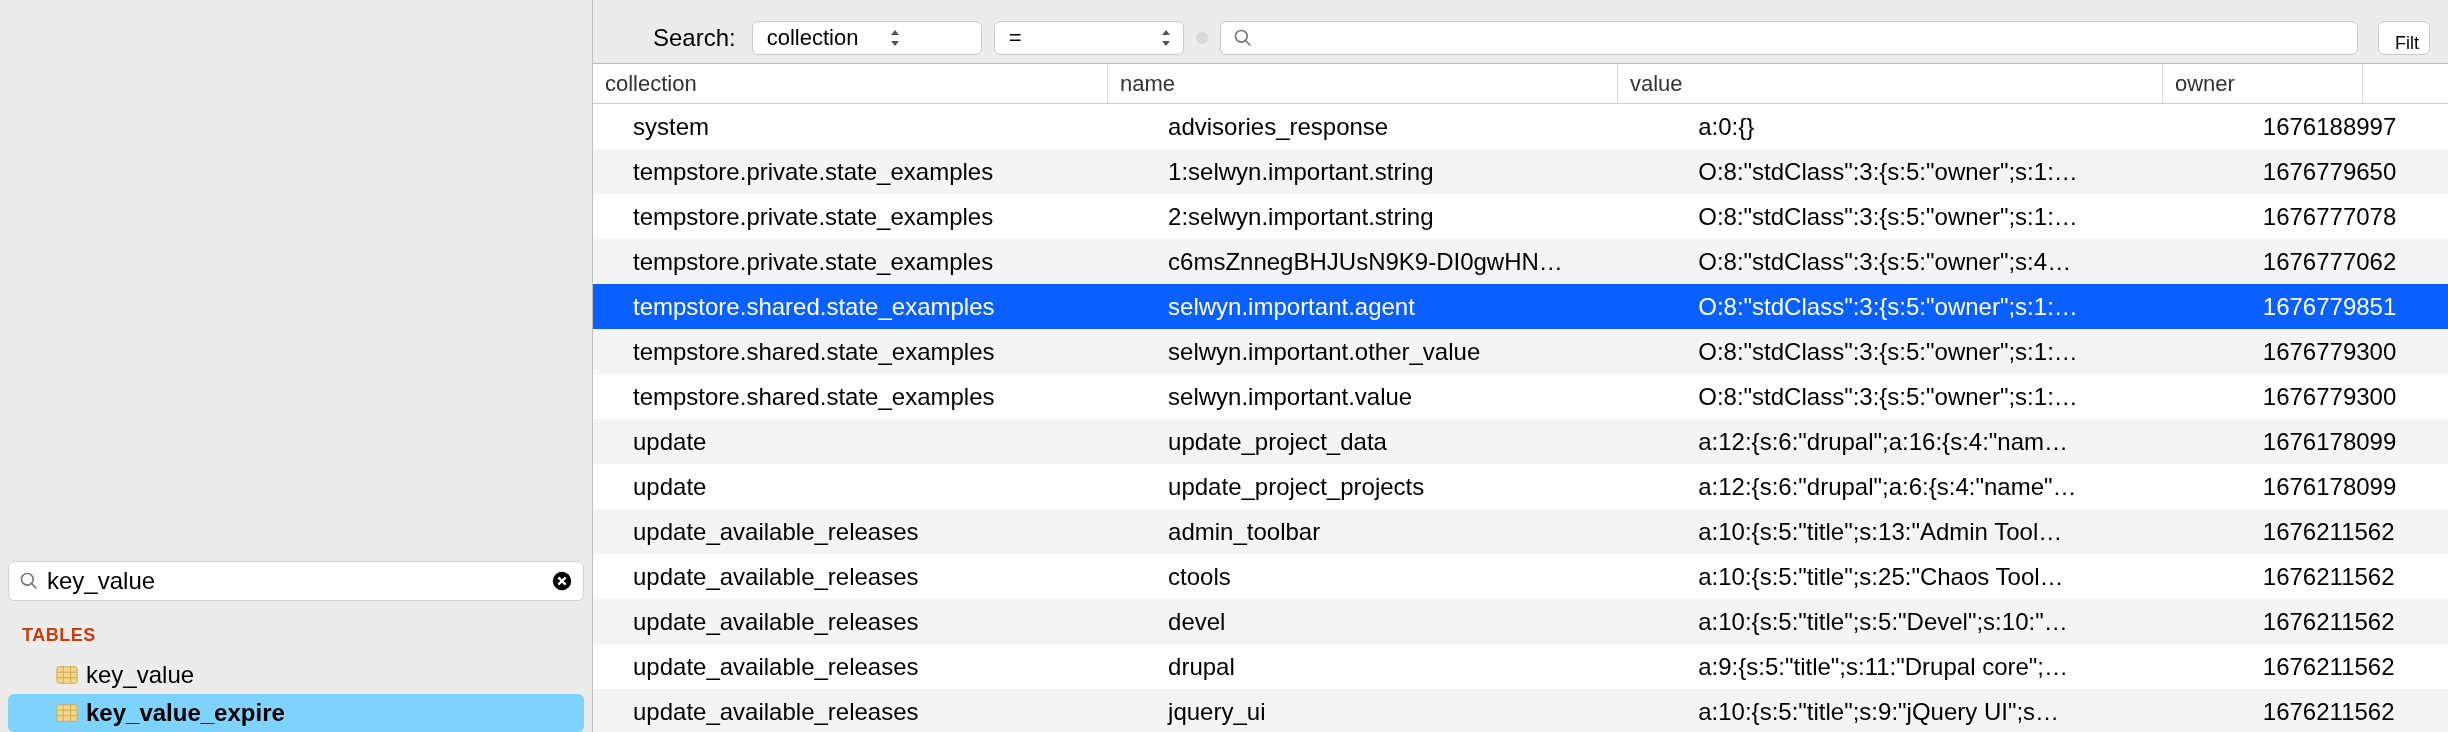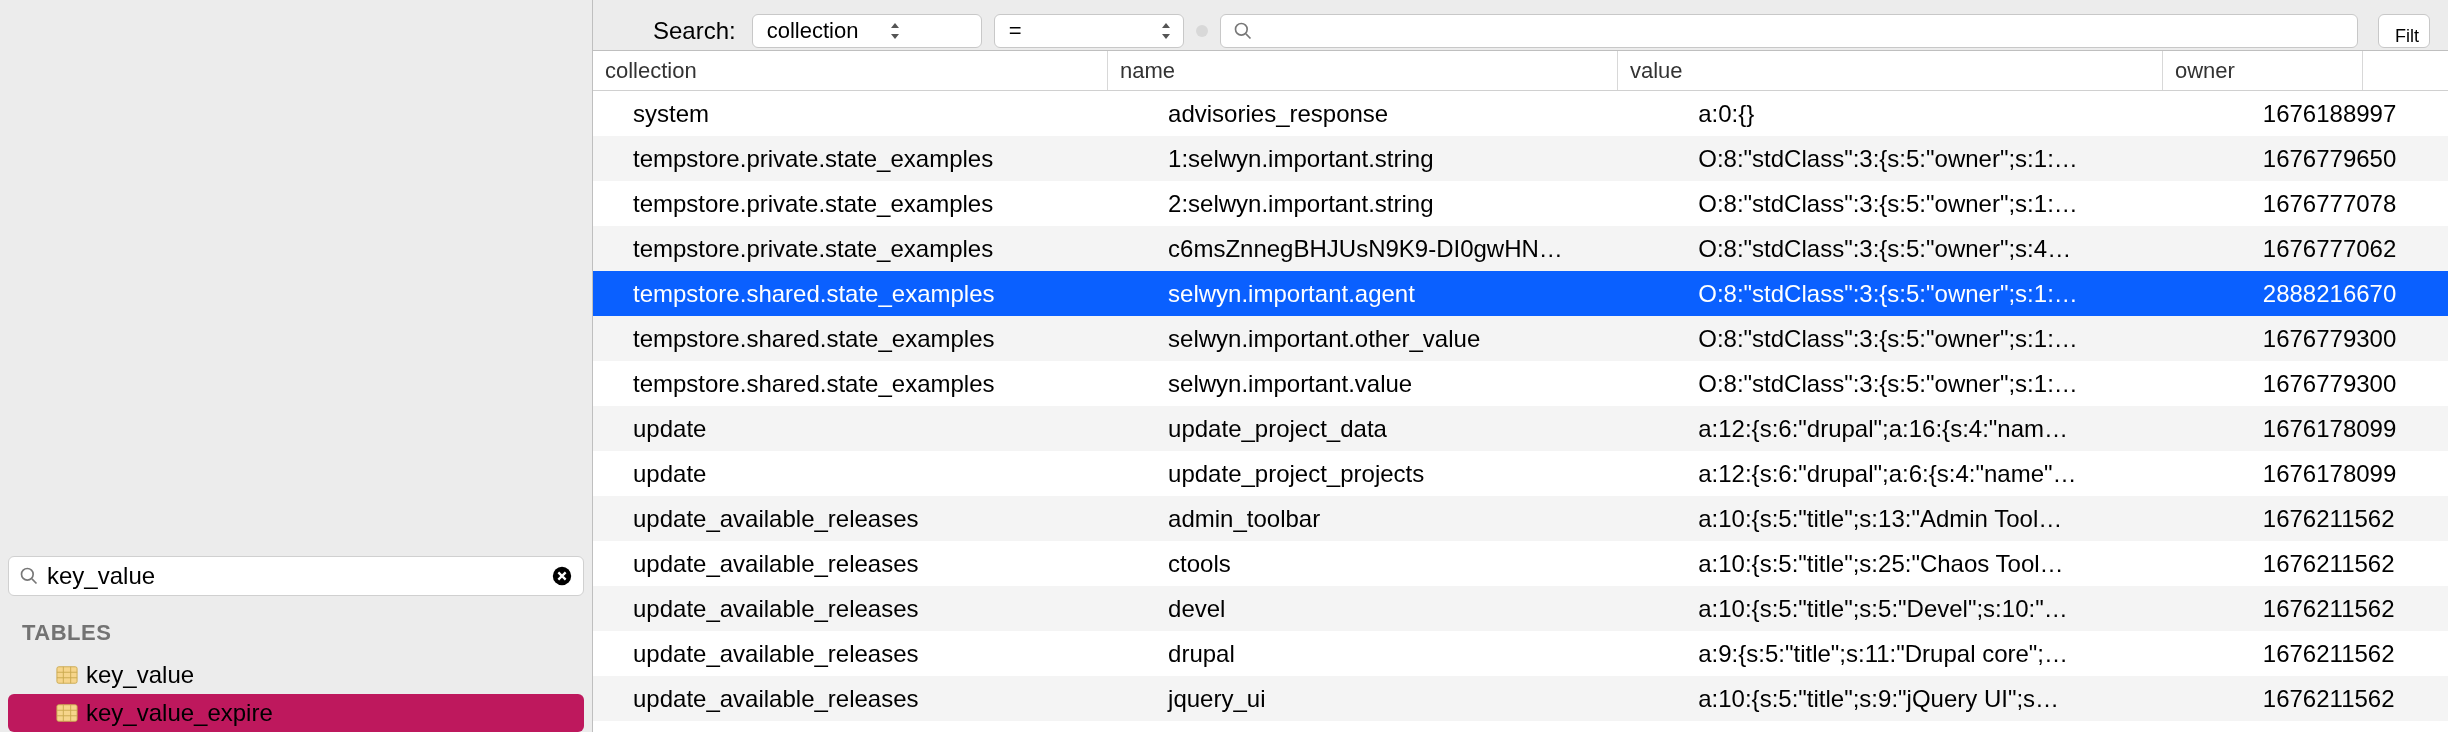--- a/index.html
+++ b/index.html
@@ -48,55 +48,56 @@
       font-size: 24px;
       background: transparent;
     }
     .search-row .clear {
       width: 22px;
       height: 22px;
       flex-shrink: 0;
       cursor: pointer;
     }
     .tables-header {
-      font-size: 22px;
+      font-size: 18px;
       font-weight: 600;
-      color: #737373;
+      color: #c2410c;
       padding: 18px 1px 10px 22px;
       letter-spacing: 0.5px;
     }
     .table-item {
       display: flex;
       align-items: center;
       height: 38px;
       padding-left: 56px;
       font-size: 24px;
       cursor: pointer;
     }
     .table-item.selected {
-      background: #be185d;
+      background: #7dd3fc;
       border-radius: 6px;
       margin: 0 8px;
       padding-left: 48px;
+      font-weight: bold;
     }
     .table-icon {
       width: 22px;
       height: 20px;
       margin-right: 8px;
       flex-shrink: 0;
     }
     
     .main {
       flex: 1;
       display: flex;
       flex-direction: column;
       min-width: 0;
     }
     .toolbar {
-      height: 51px;
+      height: 64px;
       background: #ececec;
       border-bottom: 1px solid #bfbfbf;
       display: flex;
       align-items: center;
       padding: 12px 18px 0 60px;
       gap: 12px;
     }
     .toolbar-label {
       font-size: 24px;
       margin-right: 4px;
@@ -302,21 +303,21 @@
         <div class="grid-row alt">
           <div class="col c1">tempstore.private.state_examples</div>
           <div class="col c2">c6msZnnegBHJUsN9K9-DI0gwHN…</div>
           <div class="col c3">O:8:"stdClass":3:{s:5:"owner";s:4…</div>
           <div class="col c4">1676777062</div>
         </div>
         <div class="grid-row sel">
           <div class="col c1">tempstore.shared.state_examples</div>
           <div class="col c2">selwyn.important.agent</div>
           <div class="col c3">O:8:"stdClass":3:{s:5:"owner";s:1:…</div>
-          <div class="col c4">2888216670</div>
+          <div class="col c4">1676779851</div>
         </div>
         <div class="grid-row alt">
           <div class="col c1">tempstore.shared.state_examples</div>
           <div class="col c2">selwyn.important.other_value</div>
           <div class="col c3">O:8:"stdClass":3:{s:5:"owner";s:1:…</div>
           <div class="col c4">1676779300</div>
         </div>
         <div class="grid-row">
           <div class="col c1">tempstore.shared.state_examples</div>
           <div class="col c2">selwyn.important.value</div>

